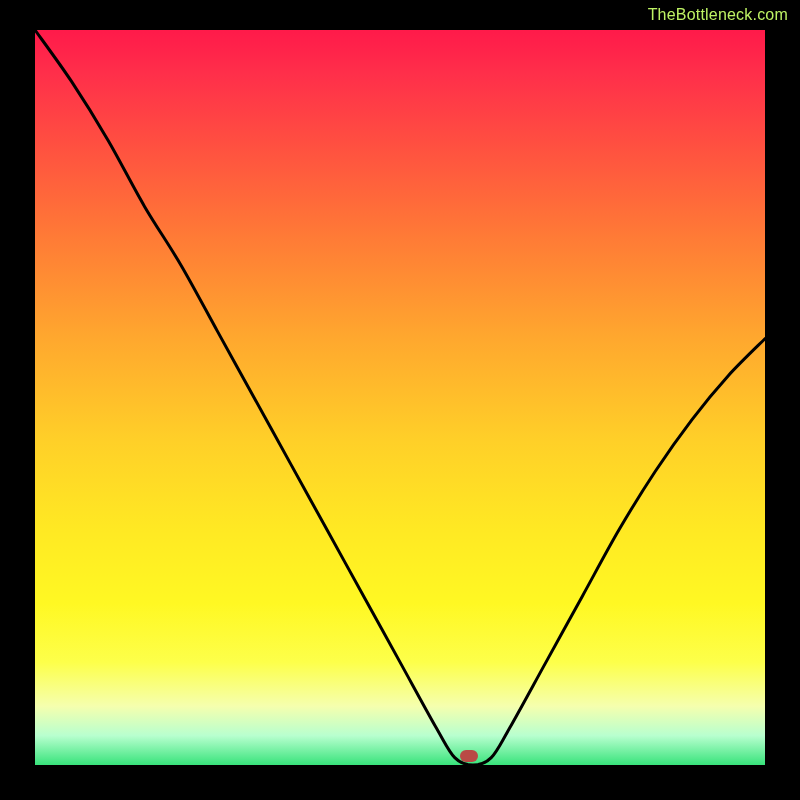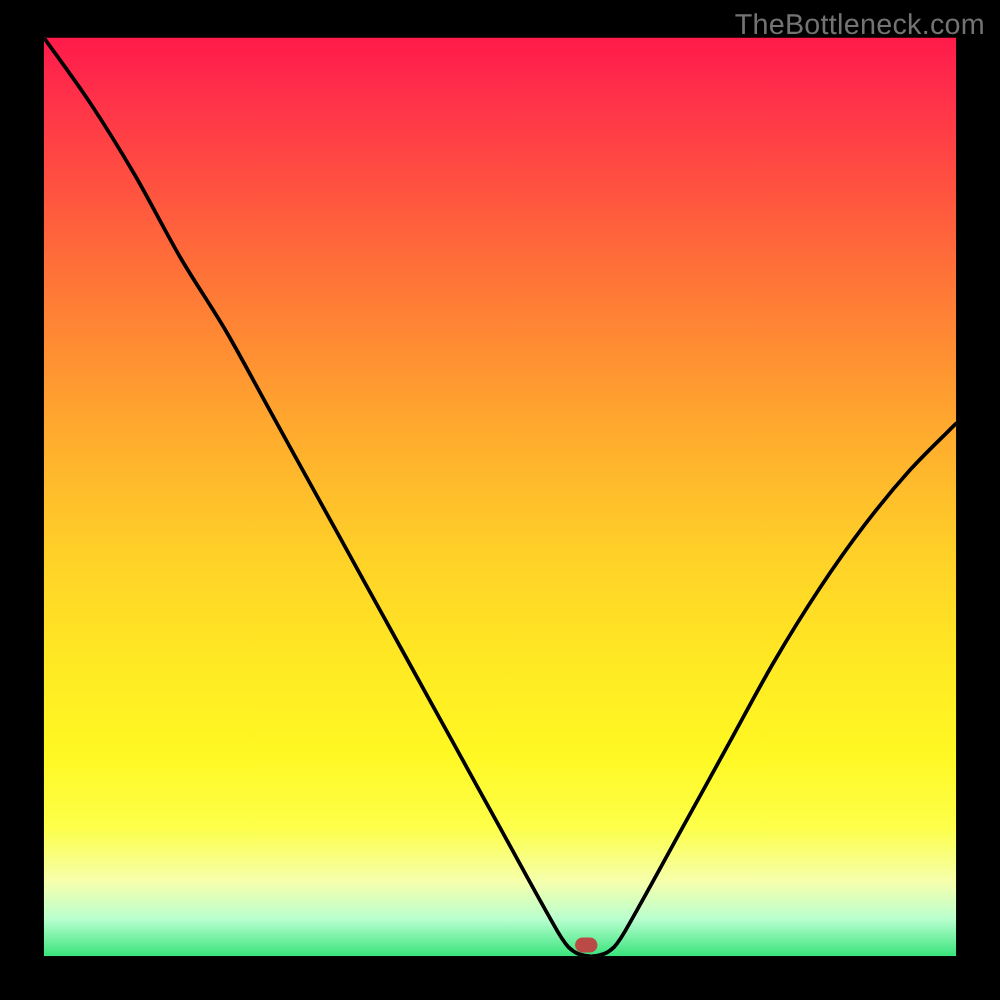--- a/index.html
+++ b/index.html
@@ -16,22 +16,22 @@
     left: 0;
     top: 0;
     width: 800px;
     height: 800px;
     background: #000;
   }
   .watermark {
     position: absolute;
     top: 6px;
     right: 12px;
-    color: #737373;
-    font-size: 23px;
+    color: #bef264;
+    font-size: 16px;
     font-weight: 500;
     letter-spacing: 0.2px;
     z-index: 10;
   }
   .plot {
     position: absolute;
     left: 35px;
     top: 30px;
     width: 730px;
     height: 735px;

